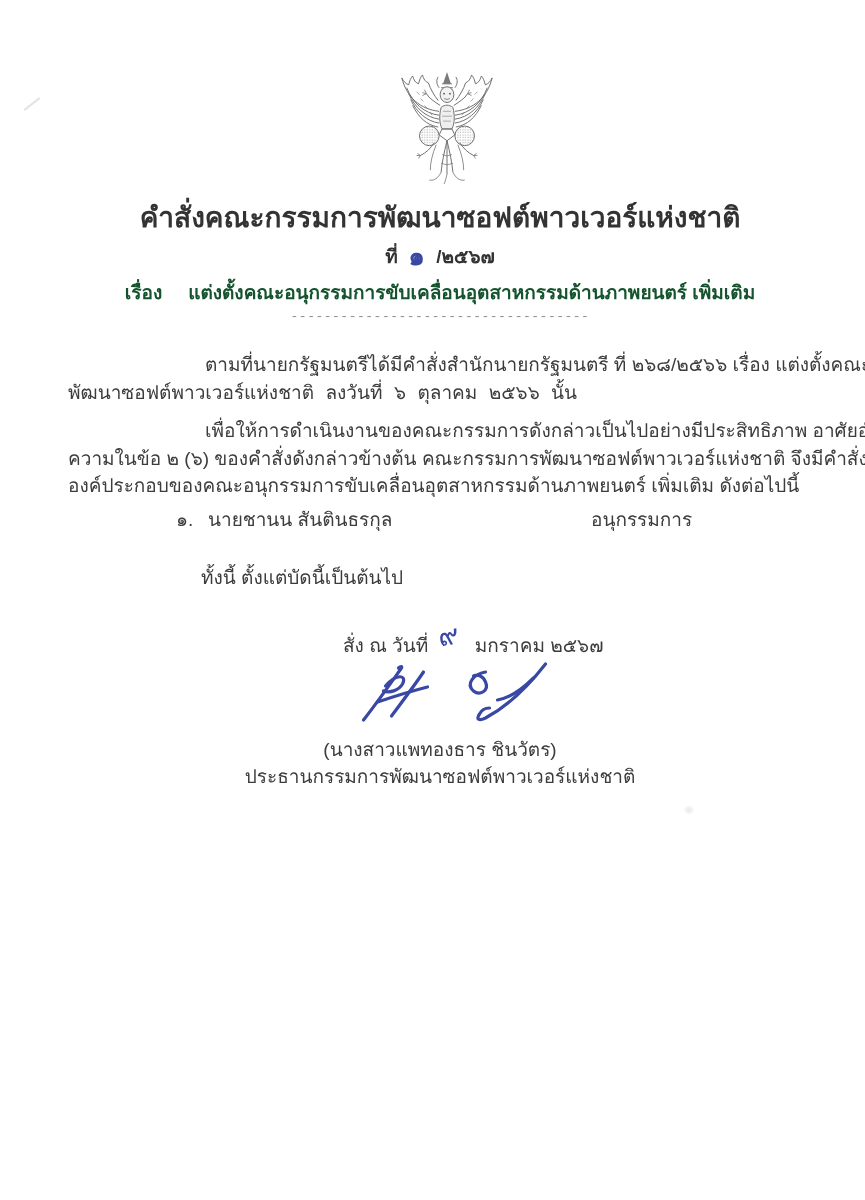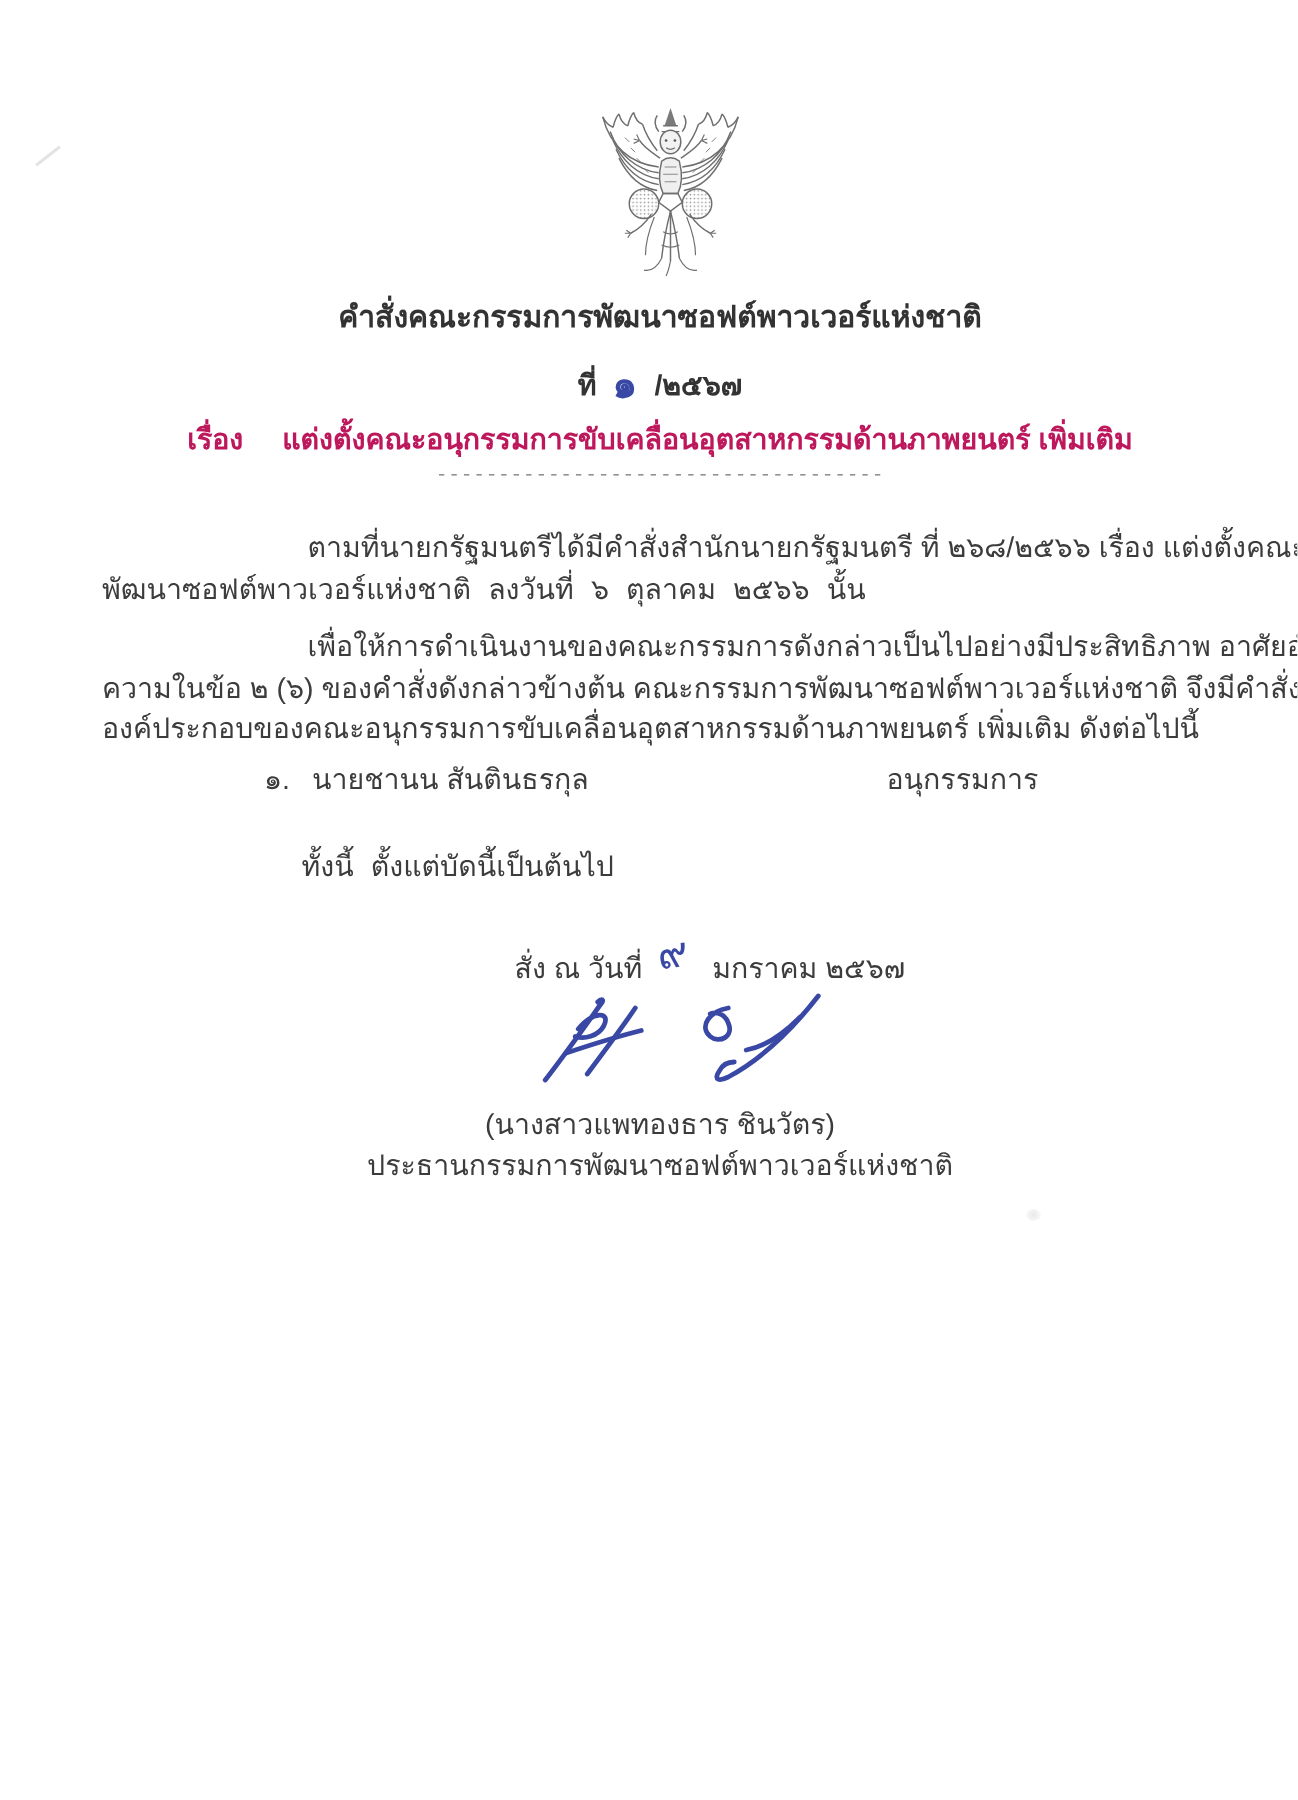--- a/index.html
+++ b/index.html
@@ -2,23 +2,23 @@
 <html><head>
 <meta charset="utf-8">
 <style>
   html,body{margin:0;padding:0;background:#ffffff;}
   .page{
     position:relative;width:865px;height:1200px;background:#ffffff;overflow:hidden;
     font-family:"Liberation Sans","DejaVu Sans",sans-serif;color:#3c3c3c;
   }
   .abs{position:absolute;}
   .center-wrap{position:absolute;left:15px;width:850px;text-align:center;}
-  .doc-title{font-size:20px;font-weight:bold;color:#333;}
+  .doc-title{font-size:28px;font-weight:bold;color:#333;}
   .doc-num{font-size:19px;font-weight:bold;color:#333;}
-  .subject{font-size:19px;font-weight:bold;color:#be185d;}
+  .subject{font-size:19px;font-weight:bold;color:#14532d;}
   .subject .subject-label{margin-right:26px;}
   .divider{font-size:13px;letter-spacing:.5px;color:#8c8c8c;font-family:"Liberation Mono","DejaVu Sans Mono",monospace;}
   .body-line{position:absolute;font-size:19px;color:#3c3c3c;white-space:nowrap;}
   .ink{color:#3a48a5;}
   .ink-num{font-size:26px;display:inline-block;transform:translateY(2px) rotate(-4deg);margin:0 12px 0 10px;}
   .ink-day{font-size:28px;display:inline-block;transform:translateY(-7px) rotate(-8deg);margin:0 16px 0 10px;}
   .artifact-slash{position:absolute;left:22px;top:103px;width:20px;height:2px;background:#dcdcdc;transform:rotate(-38deg);opacity:.8;}
   .smudge{position:absolute;left:684px;top:806px;width:10px;height:8px;border-radius:50%;
     background:radial-gradient(circle,#e6e6e6 0%,#f7f7f7 70%,transparent 100%);opacity:.9;}
   svg{display:block;}
@@ -109,21 +109,21 @@
   <div class="body-line" style="left:68px;top:377px;font-family:Liberation Mono, monospace;">พัฒนาซอฟต์พาวเวอร์แห่งชาติ ลงวันที่ ๖ ตุลาคม ๒๕๖๖ นั้น</div>
 
   <div class="body-line" style="left:205px;top:415px;">เพื่อให้การดำเนินงานของคณะกรรมการดังกล่าวเป็นไปอย่างมีประสิทธิภาพ อาศัยอำนาจตาม</div>
   <div class="body-line" style="left:68px;top:443px;">ความในข้อ ๒ (๖) ของคำสั่งดังกล่าวข้างต้น คณะกรรมการพัฒนาซอฟต์พาวเวอร์แห่งชาติ จึงมีคำสั่งให้ปรับปรุง</div>
   <div class="body-line" style="left:68px;top:470px;">องค์ประกอบของคณะอนุกรรมการขับเคลื่อนอุตสาหกรรมด้านภาพยนตร์ เพิ่มเติม ดังต่อไปนี้</div>
 
   <div class="body-line" style="left:176px;top:504px;">๑.</div>
   <div class="body-line" style="left:208px;top:504px;">นายชานน สันตินธรกุล</div>
   <div class="body-line" style="left:569px;top:504px;margin-left:22px;">อนุกรรมการ</div>
 
-  <div class="body-line" style="left:201px;top:562px;font-family:Liberation Mono, monospace;">ทั้งนี้ ตั้งแต่บัดนี้เป็นต้นไป</div>
+  <div class="body-line" style="left:201px;top:562px;">ทั้งนี้ ตั้งแต่บัดนี้เป็นต้นไป</div>
 
   <div class="body-line" style="left:343px;top:620px;">
     <span>สั่ง ณ วันที่</span><span class="ink ink-day">๙</span><span>มกราคม ๒๕๖๗</span>
   </div>
 
   <div class="abs" style="left:346px;top:660px;width:238px;height:72px;">
     <svg viewBox="0 0 235 72" width="238" height="72" fill="none" stroke="#3a48a5" stroke-width="3.2" stroke-linecap="round">
       <path d="M16,60 C30,42 44,22 54,8 C55,6 53,6 51,8"></path>
       <path d="M38,26 C48,14 60,14 55,24 C51,31 42,33 36,31"></path>
       <path d="M44,56 C56,40 68,24 76,12"></path>

